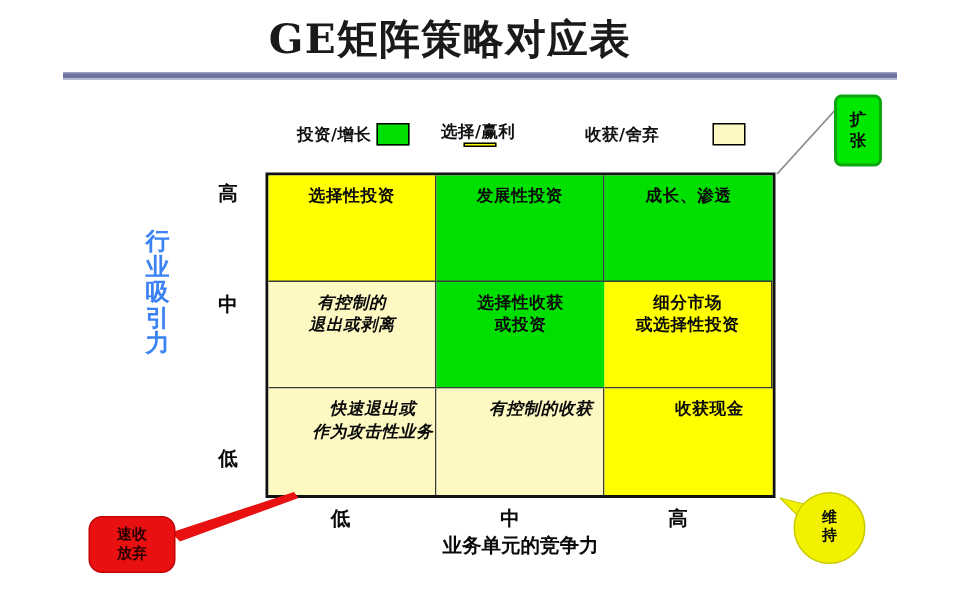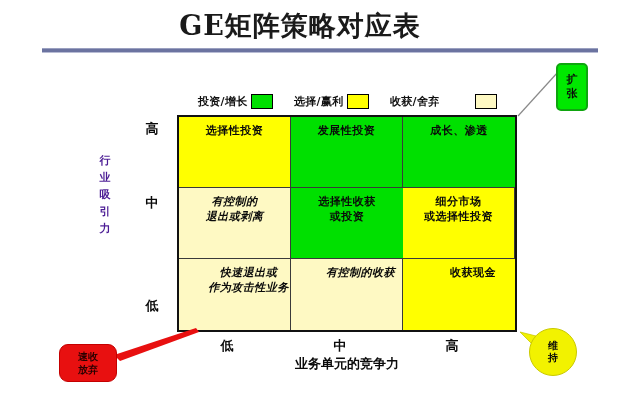--- a/index.html
+++ b/index.html
@@ -44,34 +44,34 @@
     height: 3px;
     background: #6b73a0;
     border-top: 1px solid #9aa0c0;
     border-bottom: 1px solid #b8bcd4;
   }
 
   
   .legend {
     position: absolute;
     left: 198px;
-    top: 92px;
+    top: 80px;
     width: 300px;
     height: 18px;
   }
   .legend-item {
     position: absolute;
     top: 0;
     height: 18px;
     display: flex;
     align-items: center;
     white-space: nowrap;
   }
   .legend-item.i0 { left: 0px; }
-  .legend-item.i1 { left: 96px; }
+  .legend-item.i1 { left: 96px; flex-direction: column; }
   .legend-item.i2 { left: 192px; gap: 32px; }
   .legend-label {
     font-size: 11px;
     font-weight: bold;
     color: #111111;
     margin-right: 3px;
     letter-spacing: 0.3px;
   }
   .legend-swatch {
     width: 22px;
@@ -115,23 +115,23 @@
   .bg-green  { background: #00e000; }
   .bg-yellow { background: #ffff00; }
   .bg-red    { background: #fef9c3; font-style: italic; }
 
   
   .y-axis-title {
     position: absolute;
     left: 96px;
     top: 152px;
     width: 18px;
-    font-size: 11px;
-    font-weight: bold;
-    color: #4c1d95;
+    font-size: 16px;
+    font-weight: bold;
+    color: #3b82f6;
     line-height: 17px;
     text-align: center;
     letter-spacing: 0;
   }
   .y-tick {
     position: absolute;
     left: 140px;
     width: 24px;
     font-size: 13px;
     font-weight: bold;

